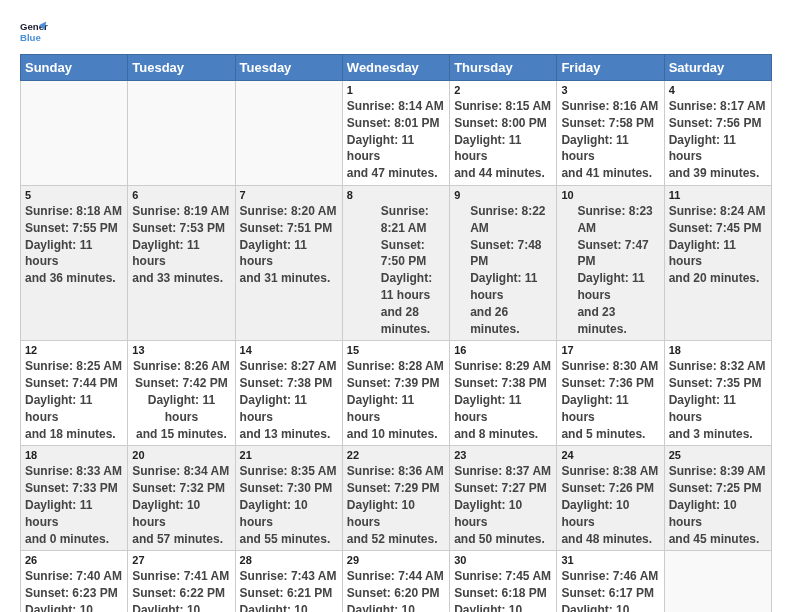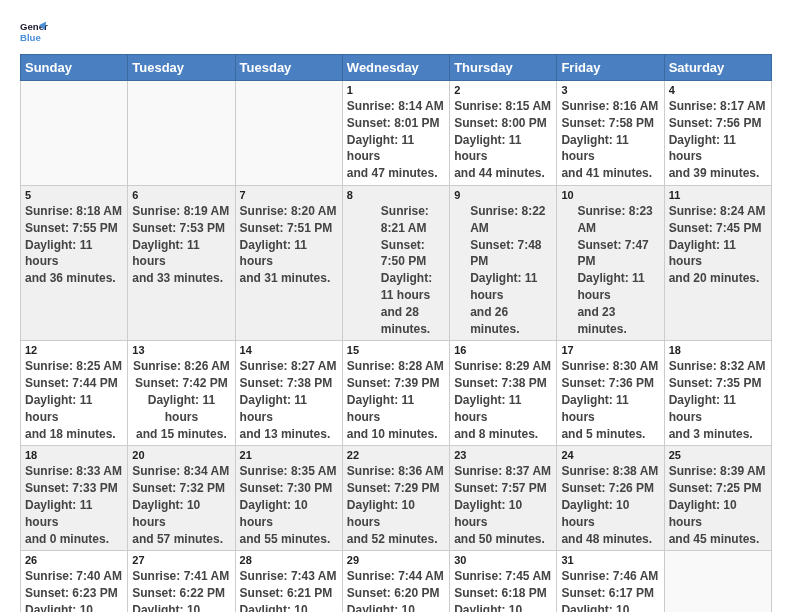--- a/index.html
+++ b/index.html
@@ -280,21 +280,21 @@
           <td>
             <div class="day-number">22</div>
             <div class="day-info" style="white-space: pre-line;">Sunrise: 8:36 AM
 Sunset: 7:29 PM
 Daylight: 10 hours
 and 52 minutes.</div>
           </td>
           <td>
             <div class="day-number">23</div>
             <div class="day-info" style="white-space: pre-line;">Sunrise: 8:37 AM
-Sunset: 7:57 PM
+Sunset: 7:27 PM
 Daylight: 10 hours
 and 50 minutes.</div>
           </td>
           <td>
             <div class="day-number">24</div>
             <div class="day-info" style="white-space: pre-line;">Sunrise: 8:38 AM
 Sunset: 7:26 PM
 Daylight: 10 hours
 and 48 minutes.</div>
           </td>

